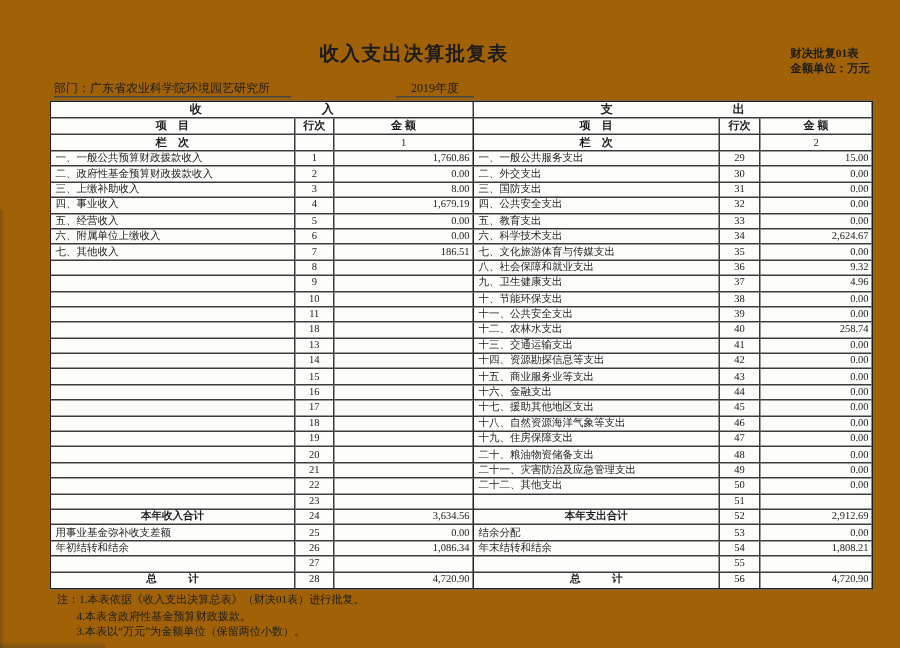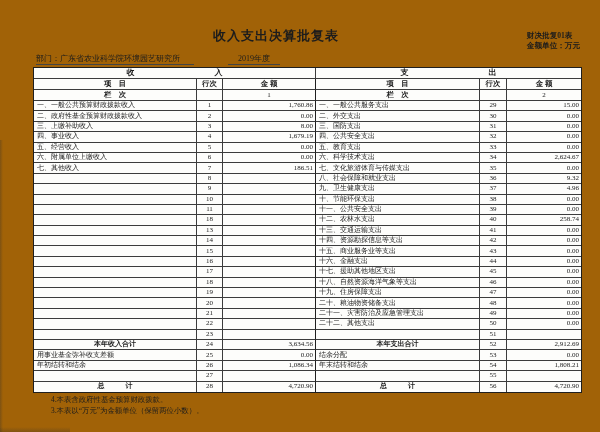--- a/index.html
+++ b/index.html
@@ -19,21 +19,21 @@
     position: absolute; top: 27px; left: 0; width: 552px;
     text-align: center;
     font-size: 13px; font-weight: bold; letter-spacing: 1px;
   }
   .corner {
     position: absolute; top: 31px; right: 20px;
     text-align: left; font-size: 7.6px; line-height: 10px; font-weight: bold;
   }
   .deptline {
     position: absolute; top: 53px; left: 36px; width: 300px;
-    font-size: 8px; display: flex; align-items: flex-end;
+    font-size: 8px; display: flex; align-items: flex-end; gap: 36px;
   }
   .dept { border-bottom: 1px solid #444; padding-right: 14px; }
   .year { border-bottom: 1px solid #444; margin-left: 34px; padding: 0 10px; }
   .grid {
     position: absolute; top: 67px; left: 33px;
     display: grid;
     grid-template-columns: 163px 26px 93px 164px 27px 74px;
     grid-template-rows: 11px 11px 11px;
     grid-auto-rows: 10.4px;
     border: 1.2px solid #1f1f1f;
@@ -279,19 +279,20 @@
       <div class="c amt endR"></div>
       <div class="c item total">总　　　计</div>
       <div class="c no">28</div>
       <div class="c amt mid">4,720.90</div>
       <div class="c item total">总　　　计</div>
       <div class="c no">56</div>
       <div class="c amt endR">4,720.90</div>
     </div>
 
   <div class="notes">
+    <div>注：1.本表依据《收入支出决算总表》（财决01表）进行批复。</div>
     <div class="indent">4.本表含政府性基金预算财政拨款。</div>
     <div class="indent">3.本表以“万元”为金额单位（保留两位小数）。</div>
   </div>
 
   <div class="smudge-left"></div>
   <div class="smudge-corner"></div>
 </div>
 
 </body></html>

